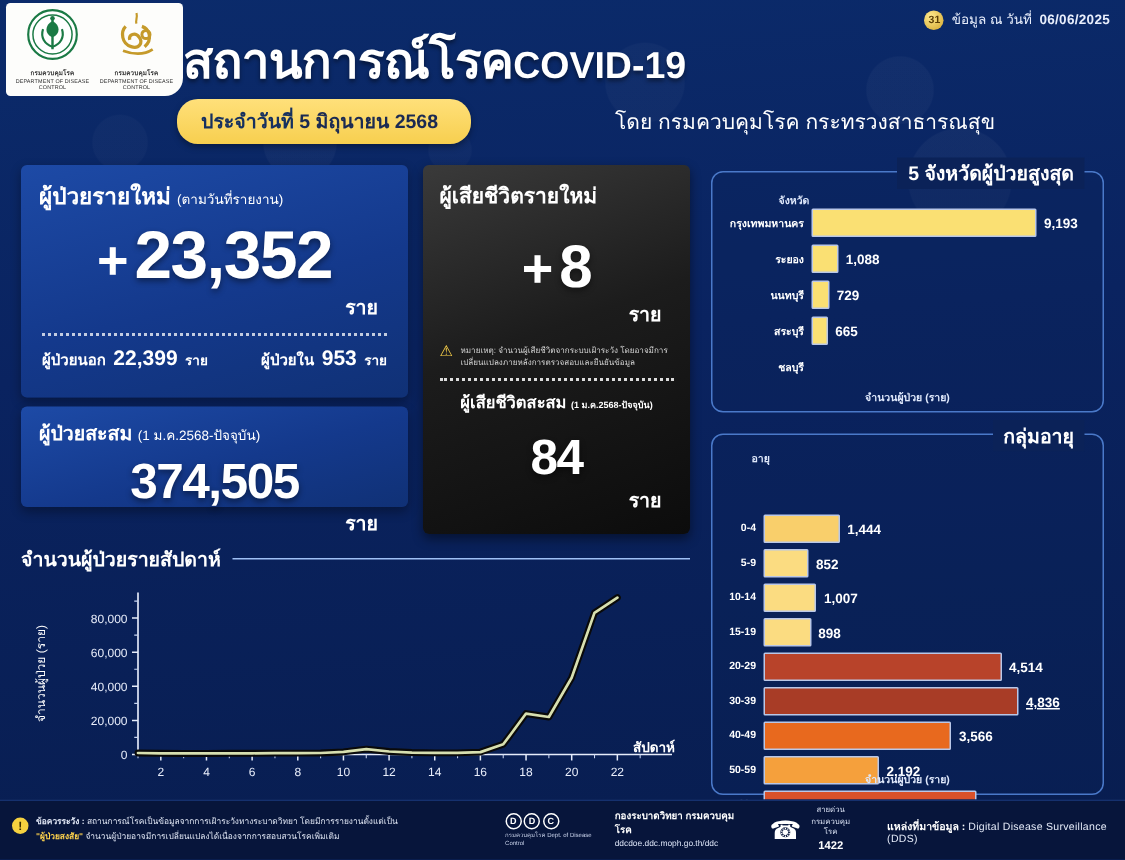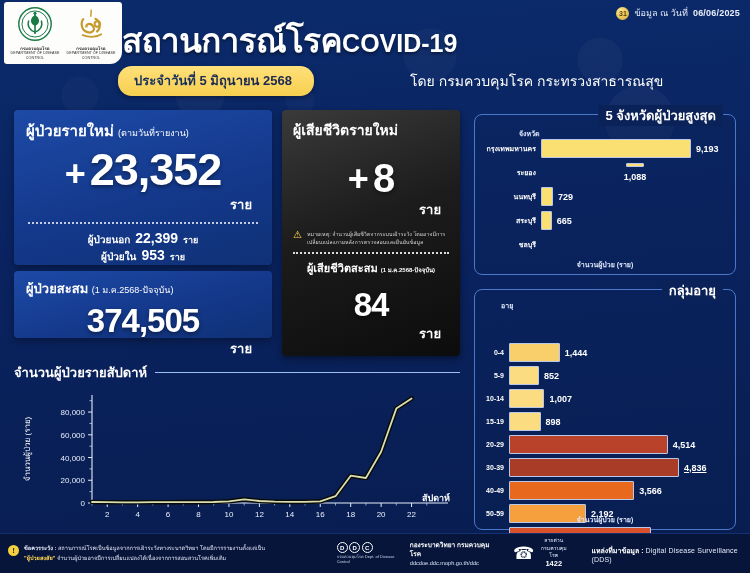--- a/index.html
+++ b/index.html
@@ -101,21 +101,21 @@
     letter-spacing: -1px; text-shadow: 0 2px 4px rgba(0,0,0,.45);
   }
   .plus { font-size: 36px; font-weight: 800; line-height: 1; }
   .unit-right { text-align: right; font-size: 13px; font-weight: 700; margin-top: 2px; padding-right: 8px; }
   .dotline {
     border-top: 2px dotted rgba(255,255,255,.75);
     margin: 7px 2px 6px 2px;
   }
   .split-row {
     display:flex; align-items:center; justify-content:space-between;
-    font-size: 10px; font-weight: 700; padding: 0 2px; flex-direction: column;
+    font-size: 10px; font-weight: 700; padding: 0 2px;
   }
   .split-row .num { font-size: 14px; font-weight: 800; }
   .split-row .u { font-size: 9px; font-weight: 700; }
   .split-cell { display:flex; align-items:baseline; gap:5px; }
 
   
   #card-cum {
     left: 14px; top: 163px; width: 258px; height: 67px;
     background: linear-gradient(165deg,#1d4aa6 0%, #14398c 55%, #103176 100%);
     box-shadow: 0 3px 7px rgba(0,0,0,.33);
@@ -409,21 +409,21 @@
       <div class="bars" id="bars-prov" style="top:24px; left:6px; right:6px;">
           <div class="bar-row" style="height: 19px; margin-bottom: 5px;">
             <div class="bar-label" style="width: 60px;">กรุงเทพมหานคร</div>
             <div class="bar-track" style="height: 100%;">
               <div class="bar-fill" style="width: 150px; background: rgb(250, 224, 115); border: 0.8px solid rgb(185, 199, 232);"></div>
               <div class="bar-value">9,193</div>
             </div>
           </div>
           <div class="bar-row" style="height: 19px; margin-bottom: 5px;">
             <div class="bar-label" style="width: 60px;">ระยอง</div>
-            <div class="bar-track" style="height: 100%; flex-direction: column;">
+            <div class="bar-track" style="height: 100%;">
               <div class="bar-fill" style="width: 17.7526px; background: rgb(250, 224, 115); border: 0.8px solid rgb(185, 199, 232);"></div>
               <div class="bar-value">1,088</div>
             </div>
           </div>
           <div class="bar-row" style="height: 19px; margin-bottom: 5px;">
             <div class="bar-label" style="width: 60px;">นนทบุรี</div>
             <div class="bar-track" style="height: 100%;">
               <div class="bar-fill" style="width: 11.8949px; background: rgb(250, 224, 115); border: 0.8px solid rgb(185, 199, 232);"></div>
               <div class="bar-value">729</div>
             </div>

